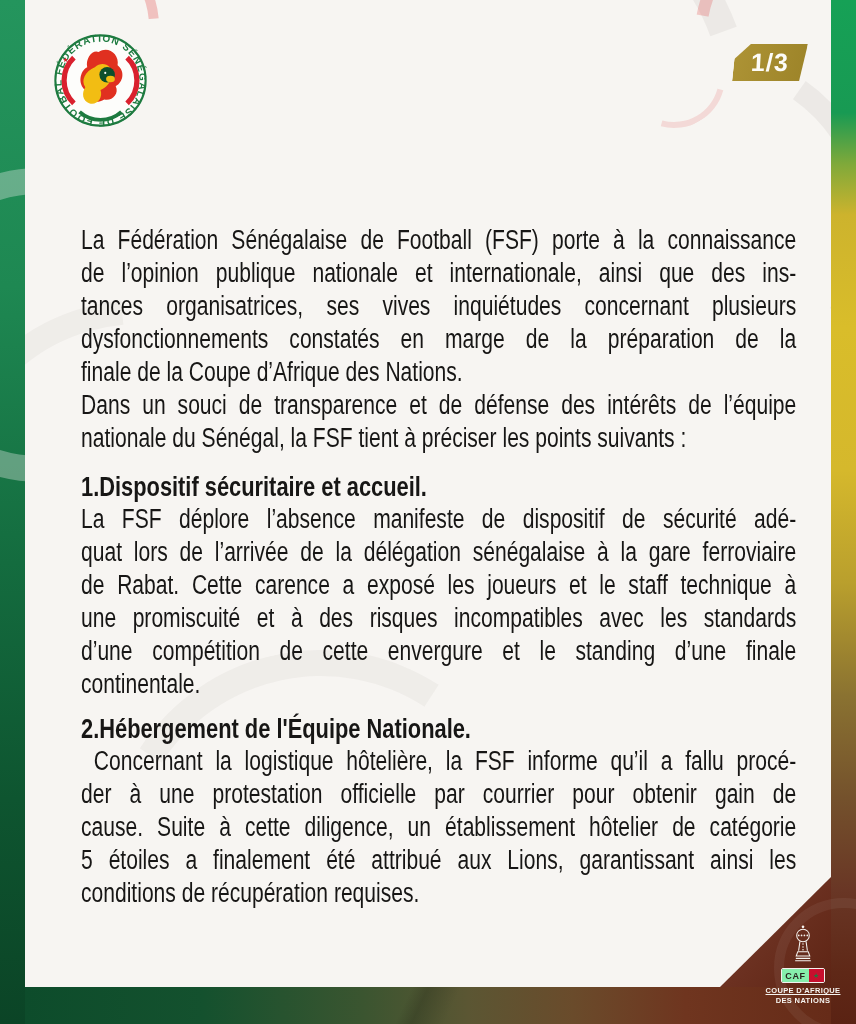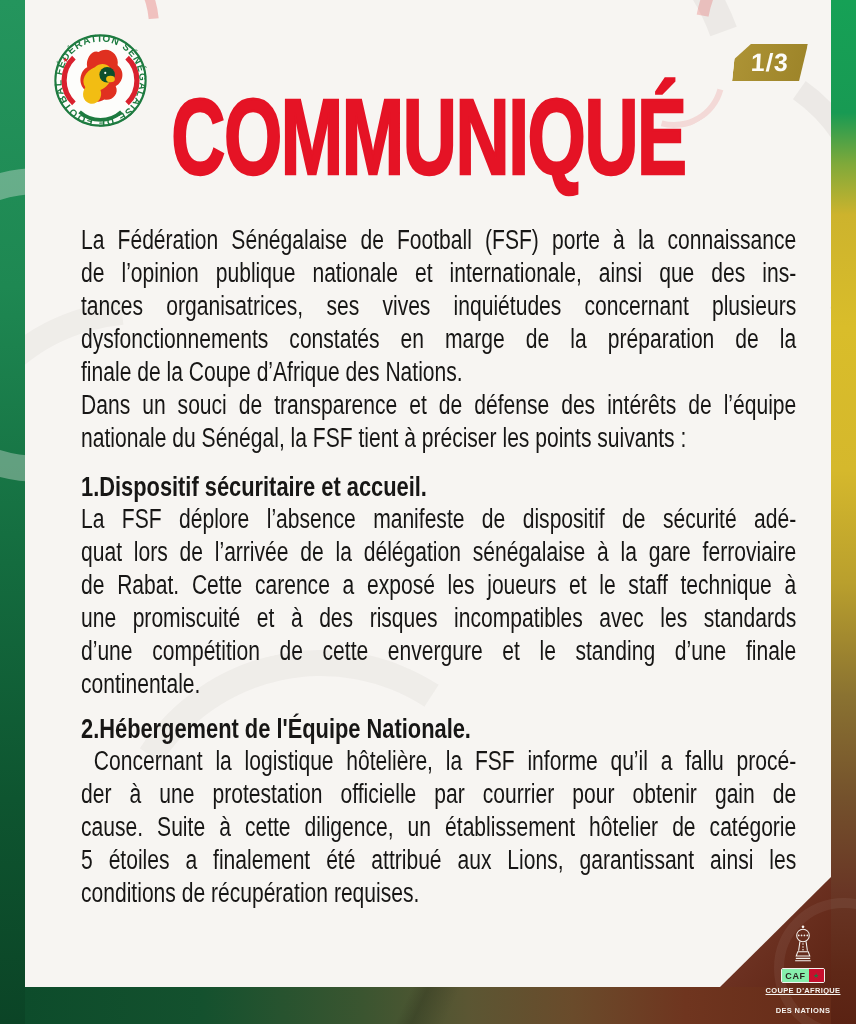--- a/index.html
+++ b/index.html
@@ -68,21 +68,21 @@
   
   .caf{left:757px;top:924px;width:92px;z-index:6;display:flex;flex-direction:column;
     align-items:center;}
   .caf-box{margin-top:2px;display:flex;align-items:stretch;border:1px solid #f4f2ee;
     border-radius:2px;overflow:hidden;height:13px;}
   .caf-word{background:#86efac;color:#2a2620;font-weight:700;font-size:9px;
     letter-spacing:.6px;display:flex;align-items:center;padding:0 3px;}
   .caf-flag{width:15px;background:#c8102e;display:flex;align-items:center;
     justify-content:center;color:#1c7a3e;font-size:7px;line-height:7px;}
   .caf-line{font-size:7.5px;font-weight:700;color:#f6f4f0;letter-spacing:.35px;
-    line-height:9px;text-align:center;margin-top:11px;}
+    line-height:9px;text-align:center;margin-top:1px;}
   .caf-line.first{margin-top:3px;text-decoration:underline;}
   .caf-morocco{font-size:8.5px;font-weight:700;letter-spacing:.6px;margin-top:17px;
     background:linear-gradient(90deg,#3aa557,#d8c22f 70%);
     -webkit-background-clip:text;background-clip:text;color:transparent;
     -webkit-text-fill-color:transparent;}
 </style>
 </head>
 <body>
 
 <div class="stage">
@@ -122,23 +122,20 @@
                C31,71 30,63 34,57 C29,50 34,40 44,36 Z"></path>
       <circle cx="57" cy="44" r="8.2" fill="#0d4f2c"></circle>
       <ellipse cx="60.5" cy="48.5" rx="4.6" ry="3.4" fill="#f2bd13"></ellipse>
       <circle cx="55" cy="42" r="1.1" fill="#fdfdfb"></circle>
     </svg>
 
     <div class="abs page-badge">
       <span>1/3</span>
     </div>
 
-    <div class="abs title">
-      <span>COMMUNIQUÉ</span>
-    </div>
 
     <div class="abs text-block">
       <div class="text-inner">
           <div class="line just">La Fédération Sénégalaise de Football (FSF) porte à la connaissance</div>
           <div class="line just">de l’opinion publique nationale et internationale, ainsi que des ins-</div>
           <div class="line just">tances organisatrices, ses vives inquiétudes concernant plusieurs</div>
           <div class="line just">dysfonctionnements constatés en marge de la préparation de la</div>
           <div class="line">finale de la Coupe d’Afrique des Nations.</div>
           <div class="line just">Dans un souci de transparence et de défense des intérêts de l’équipe</div>
           <div class="line">nationale du Sénégal, la FSF tient à préciser les points suivants :</div>

